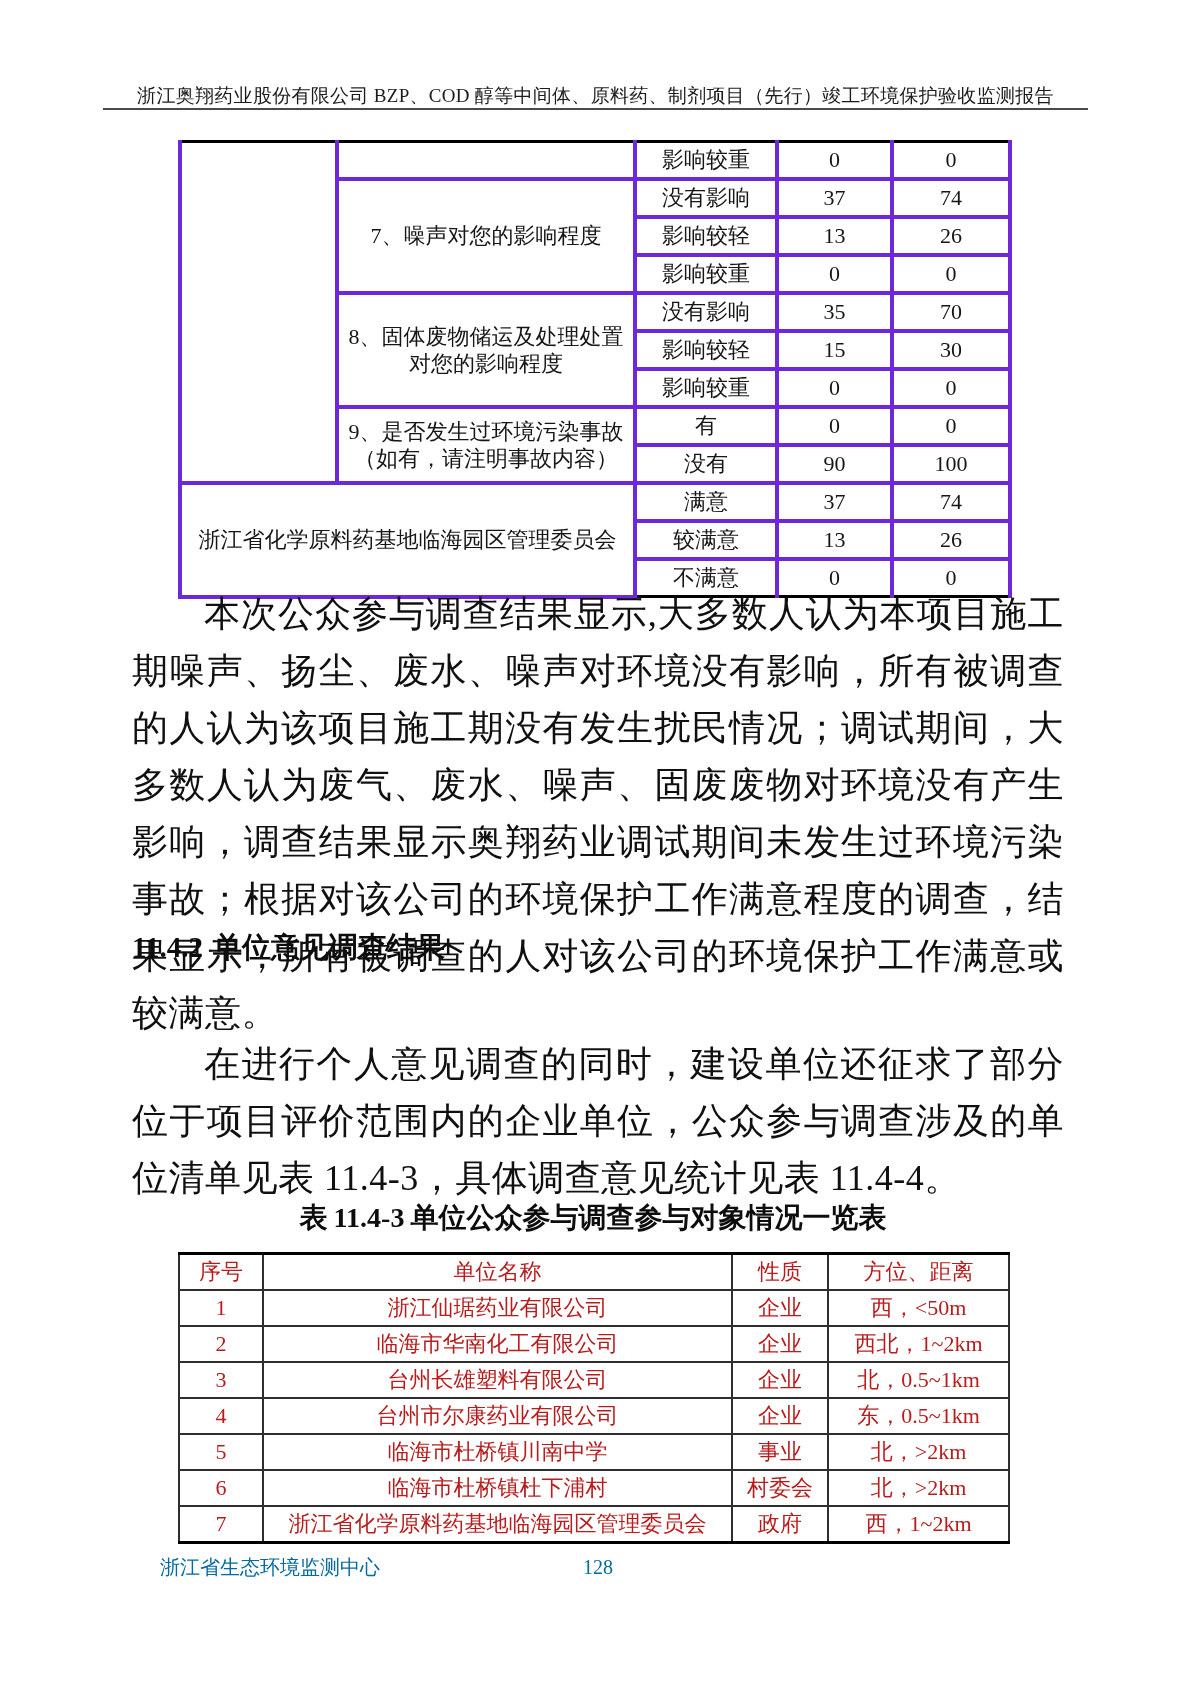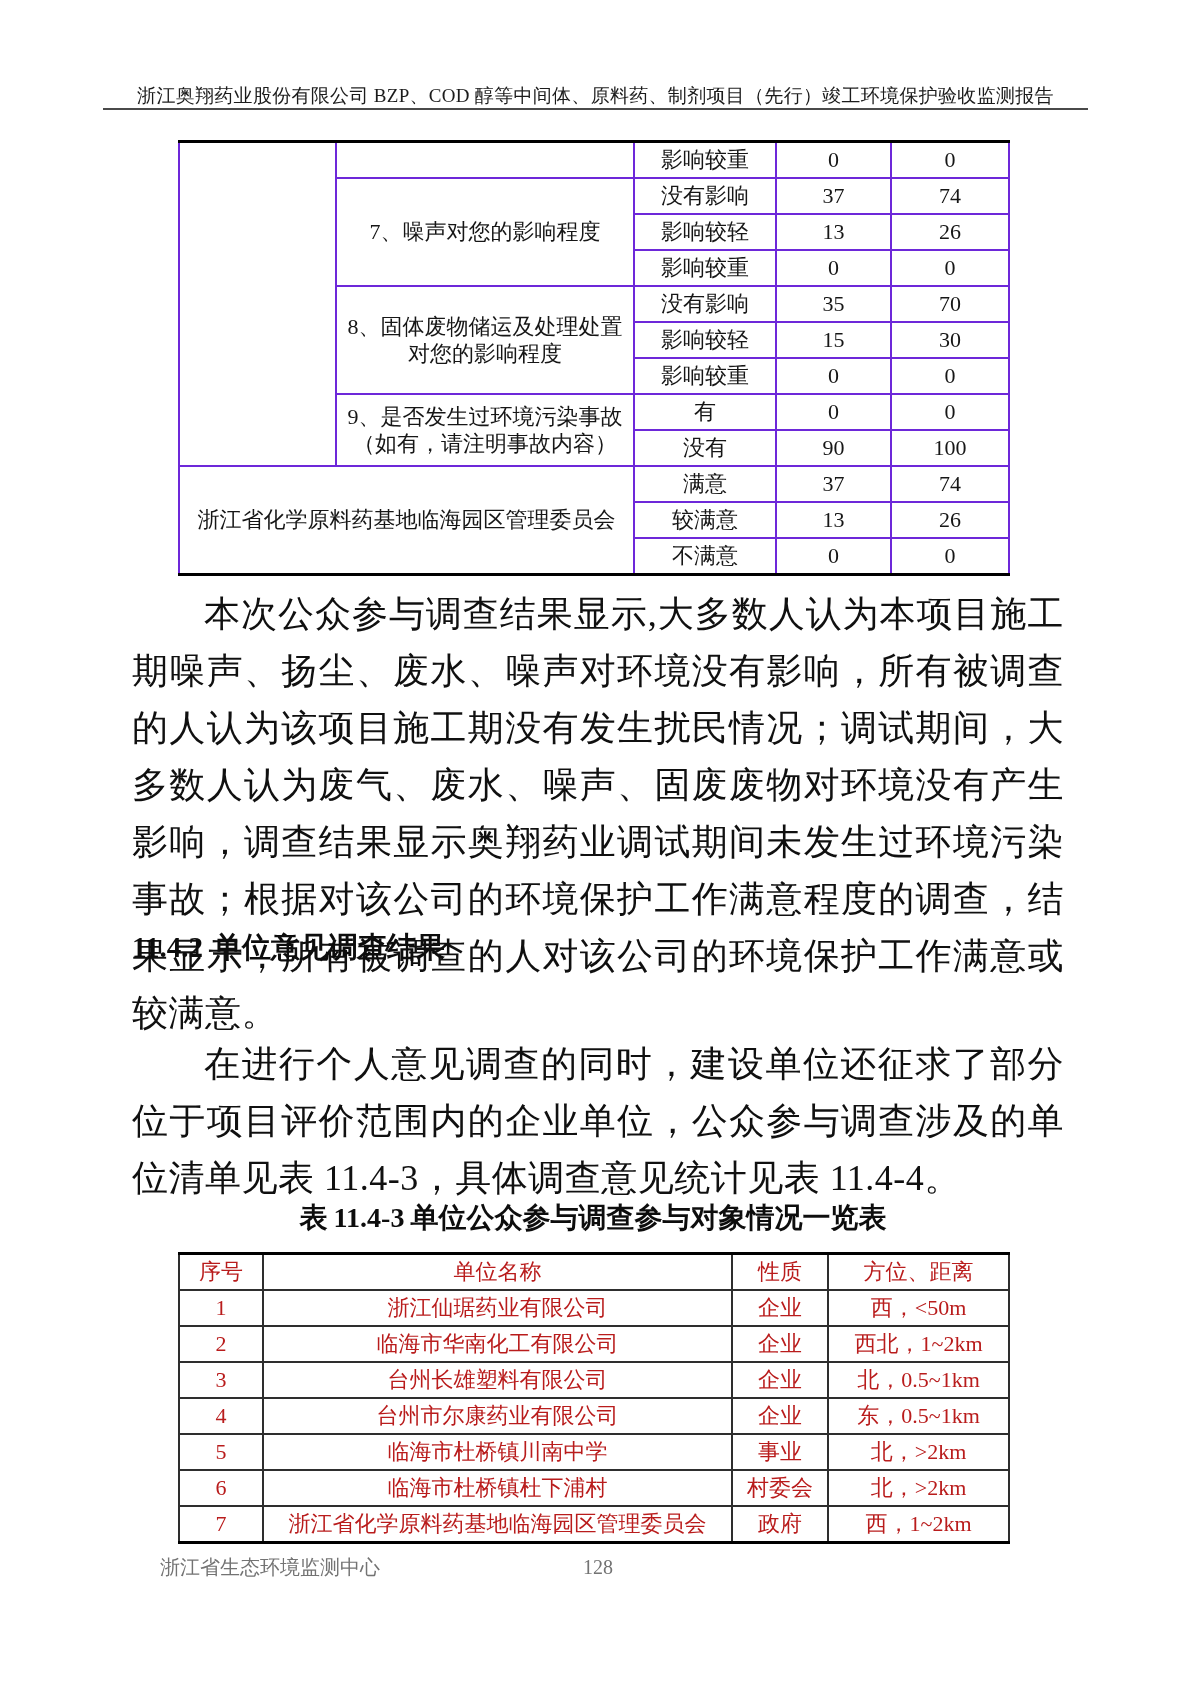--- a/index.html
+++ b/index.html
@@ -31,21 +31,21 @@
   table.survey {
     position: absolute;
     top: 140px; left: 178px;
     width: 830px;
     border-collapse: collapse;
     table-layout: fixed;
     font-size: 22px;
     color: #161616;
   }
   table.survey td {
-    border: 2px solid #6d28d9;
+    border: 4px solid #6d28d9;
     height: 34px;
     padding: 0 2px;
     text-align: center;
     vertical-align: middle;
     line-height: 1.25;
   }
   table.survey { border-top: 3px solid #000; border-bottom: 3px solid #000; }
   table.survey tr:first-child td { border-top: 3px solid #000; }
   table.survey tr:last-child td { border-bottom: 3px solid #000; }
 
@@ -111,21 +111,21 @@
   table.units tr:first-child th { border-top: 3px solid #000; }
   table.units tr:last-child td { border-bottom: 3px solid #000; }
 
   
   .doc-footer {
     position: absolute;
     top: 1552px; left: 0; width: 1190px;
     height: 30px;
     font-size: 20px;
     line-height: 30px;
-    color: #737373;
+    color: #0369a1;
     font-family: Liberation Serif, serif;
   }
   .doc-footer .org { position: absolute; left: 160px; }
   .doc-footer .pagenum { position: absolute; left: 132px; width: 932px; text-align: center; }
 </style>
 </head>
 <body>
 
 <div class="page">
 

